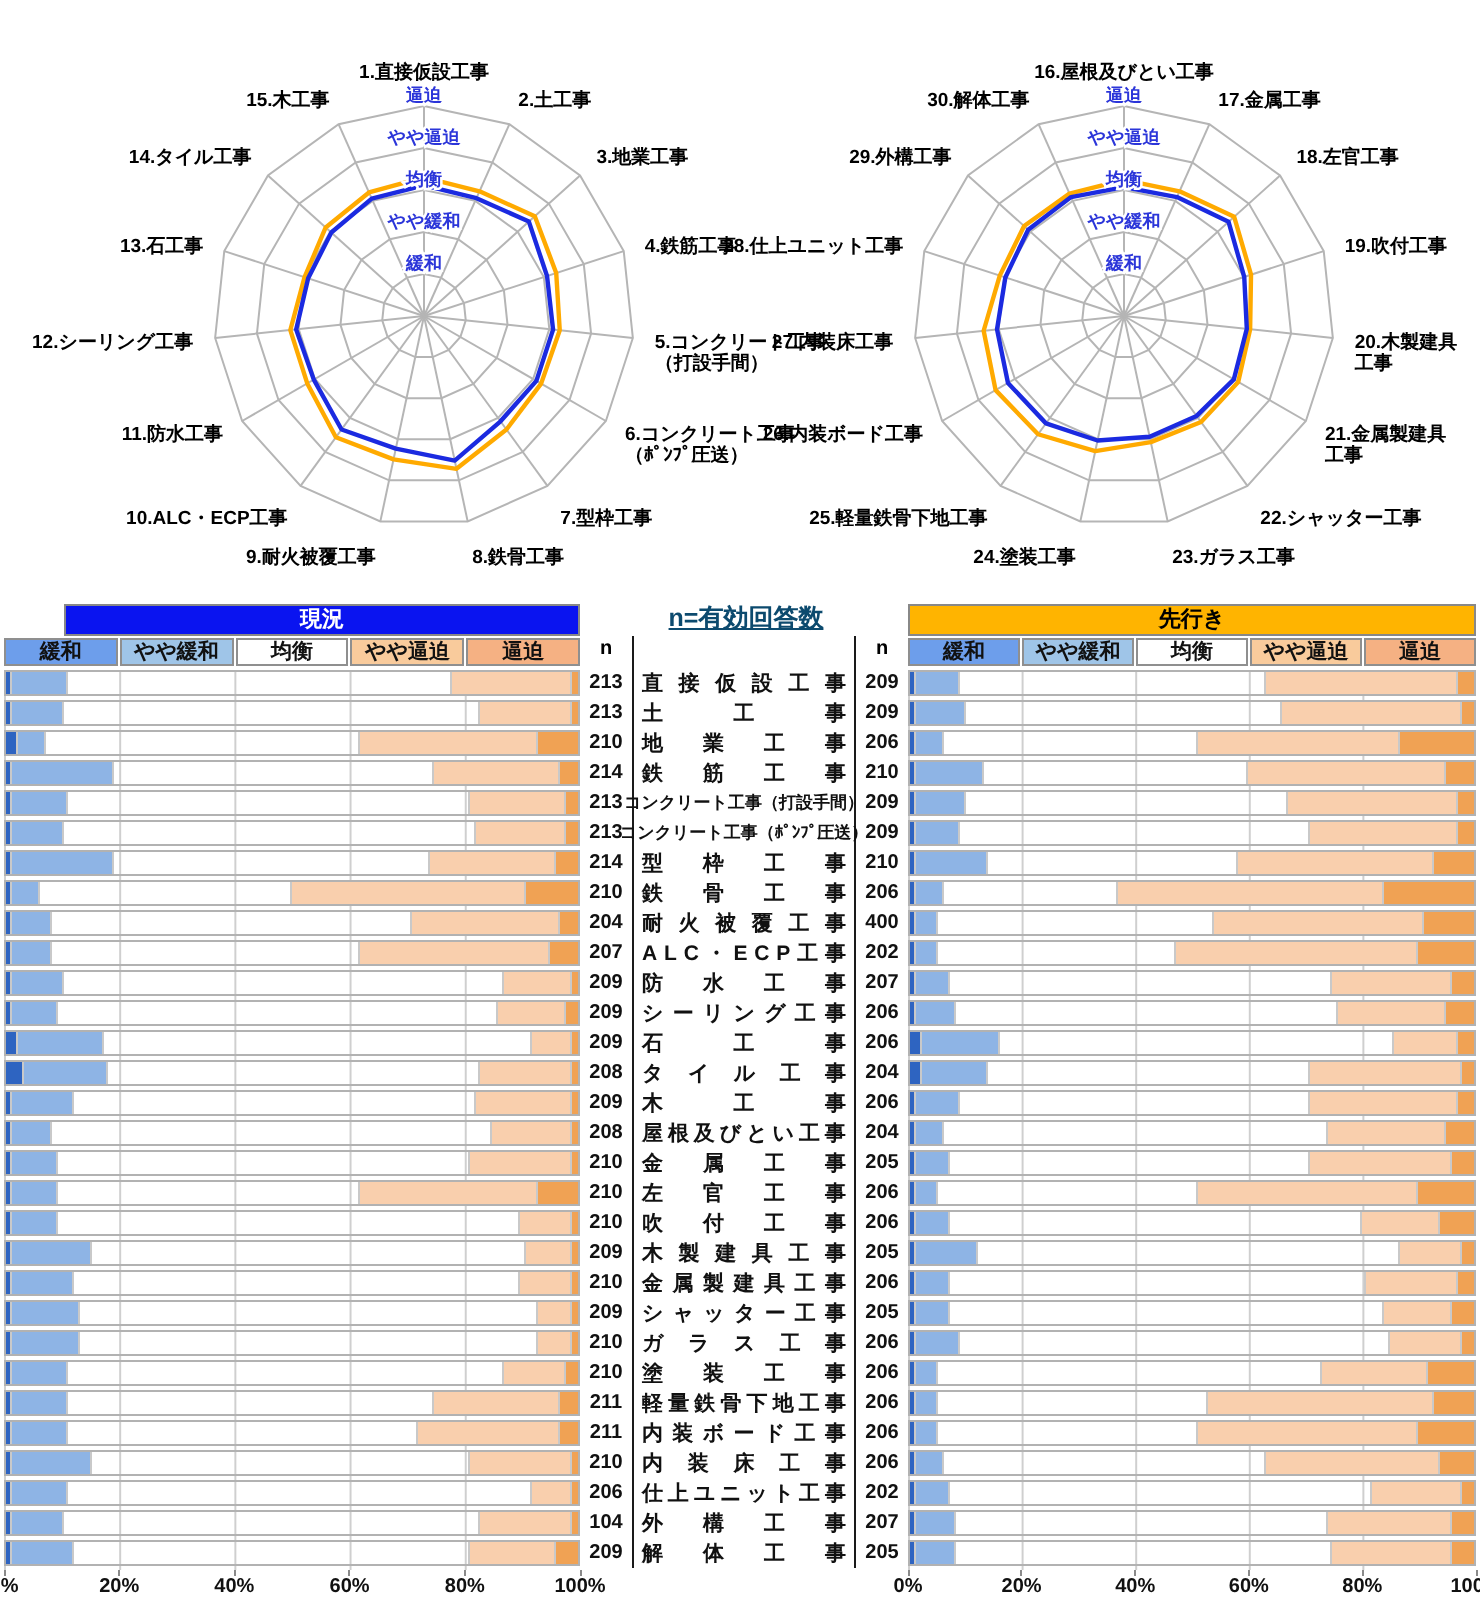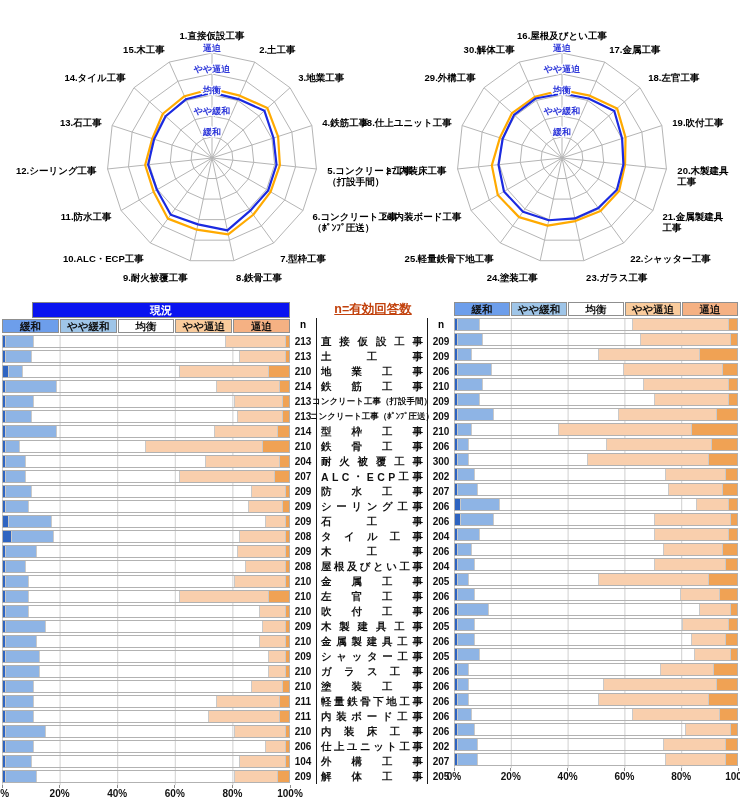--- a/index.html
+++ b/index.html
@@ -29,21 +29,21 @@
   .axis .tick{position:absolute;top:0;width:1px;height:3px;background:#8a8a8a;}
   .axis .tick-lbl{position:absolute;top:3px;transform:translateX(-50%);white-space:nowrap;}
   .spacer16{height:16px;}
   .n-head{height:16px;line-height:14px;text-align:center;font-size:10px;font-weight:bold;}
   .n-val{height:15px;line-height:15px;text-align:center;font-size:10px;font-weight:600;color:#111;}
   .names-col .names-inner{border-left:1.5px solid #1a1a1a;border-right:1.5px solid #1a1a1a;}
   .name-cell{height:15px;display:flex;align-items:center;justify-content:space-between;
     padding:0 4px;font-size:10.5px;font-weight:bold;color:#111;white-space:nowrap;}
   .name-cell.long{justify-content:center;font-size:8.5px;letter-spacing:0;padding:0 1px;}
   .center-heading{position:absolute;top:0;left:290px;width:162px;height:15px;line-height:15px;
-    text-align:center;font-size:12.5px;font-weight:bold;color:#c2410c;text-decoration:underline;}
+    text-align:center;font-size:12.5px;font-weight:bold;color:#0c4a6e;text-decoration:underline;}
 </style>
 </head>
 <body>
 
 <div class="page">
 
   <div class="radar-row">
     <svg id="radar-svg" width="740" height="302">
         <g>
           <polygon points="212,137 220.54146950459182,138.8155453895054 227.60604133502528,143.94825726646397 231.97218684219823,151.5106431181261 232.88495980273373,160.1950977286207 230.1865334794732,168.5 224.34349029814194,174.9893568818739 216.36614550717294,178.5410996154099 207.63385449282706,178.5410996154099 199.65650970185806,174.9893568818739 193.8134665205268,168.5 191.11504019726627,160.19509772862074 192.02781315780177,151.5106431181261 196.39395866497472,143.94825726646397 203.45853049540818,138.8155453895054" fill="none" stroke="#b5b5b5" stroke-width="1"></polygon>
@@ -631,21 +631,21 @@
       <div class="n-head">n</div>
       <div id="nvals-outlook">
           <div class="n-val">209</div>
           <div class="n-val">209</div>
           <div class="n-val">206</div>
           <div class="n-val">210</div>
           <div class="n-val">209</div>
           <div class="n-val">209</div>
           <div class="n-val">210</div>
           <div class="n-val">206</div>
-          <div class="n-val">300</div>
+          <div class="n-val">400</div>
           <div class="n-val">202</div>
           <div class="n-val">207</div>
           <div class="n-val">206</div>
           <div class="n-val">206</div>
           <div class="n-val">204</div>
           <div class="n-val">206</div>
           <div class="n-val">204</div>
           <div class="n-val">205</div>
           <div class="n-val">206</div>
           <div class="n-val">206</div>
@@ -657,20 +657,21 @@
           <div class="n-val">206</div>
           <div class="n-val">206</div>
           <div class="n-val">206</div>
           <div class="n-val">202</div>
           <div class="n-val">207</div>
           <div class="n-val">205</div>
         </div>
     </div>
 
     <div class="bars-col" id="col-outlook">
+      <div class="tbl-title outlook" style="background: rgb(255, 180, 0);">先行き</div>
       <div class="cat-row" id="cat-outlook">
           <div class="cat-cell" style="background: rgb(109, 158, 235);">緩和</div>
           <div class="cat-cell" style="background: rgb(159, 197, 232);">やや緩和</div>
           <div class="cat-cell" style="background: rgb(255, 255, 255);">均衡</div>
           <div class="cat-cell" style="background: rgb(249, 203, 156);">やや逼迫</div>
           <div class="cat-cell" style="background: rgb(245, 177, 131);">逼迫</div>
         </div>
       <div class="rows-area" id="rows-outlook">
           <div class="bar">
             <div class="seg" style="width: 1%; background: rgb(46, 100, 193);"></div>

